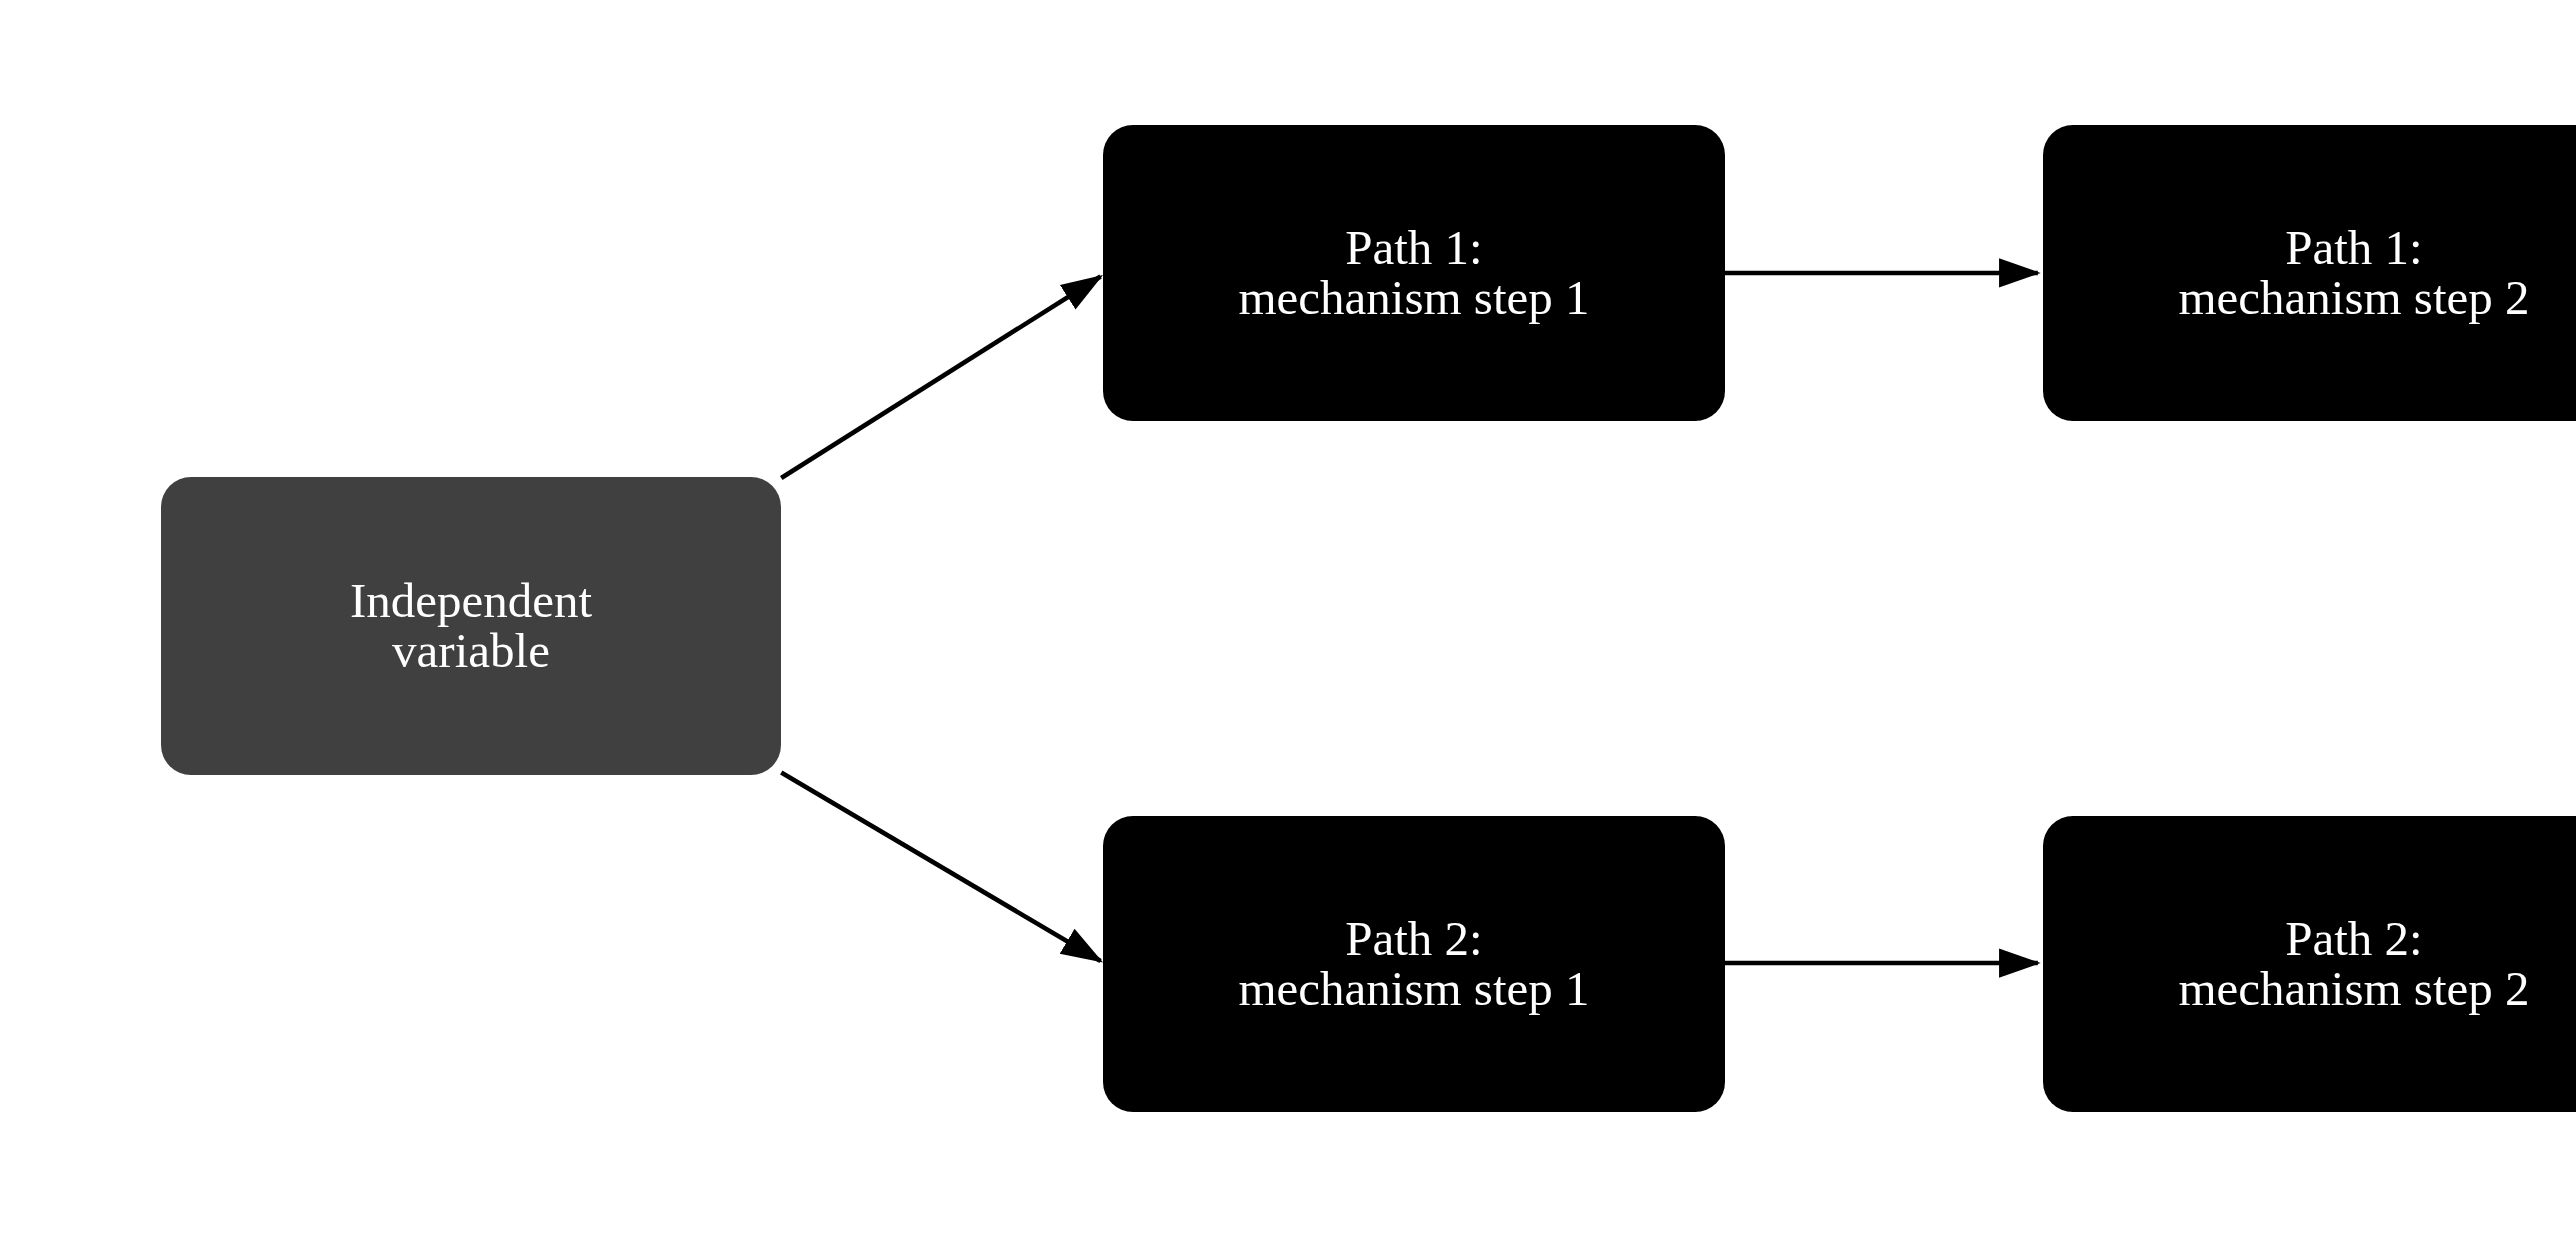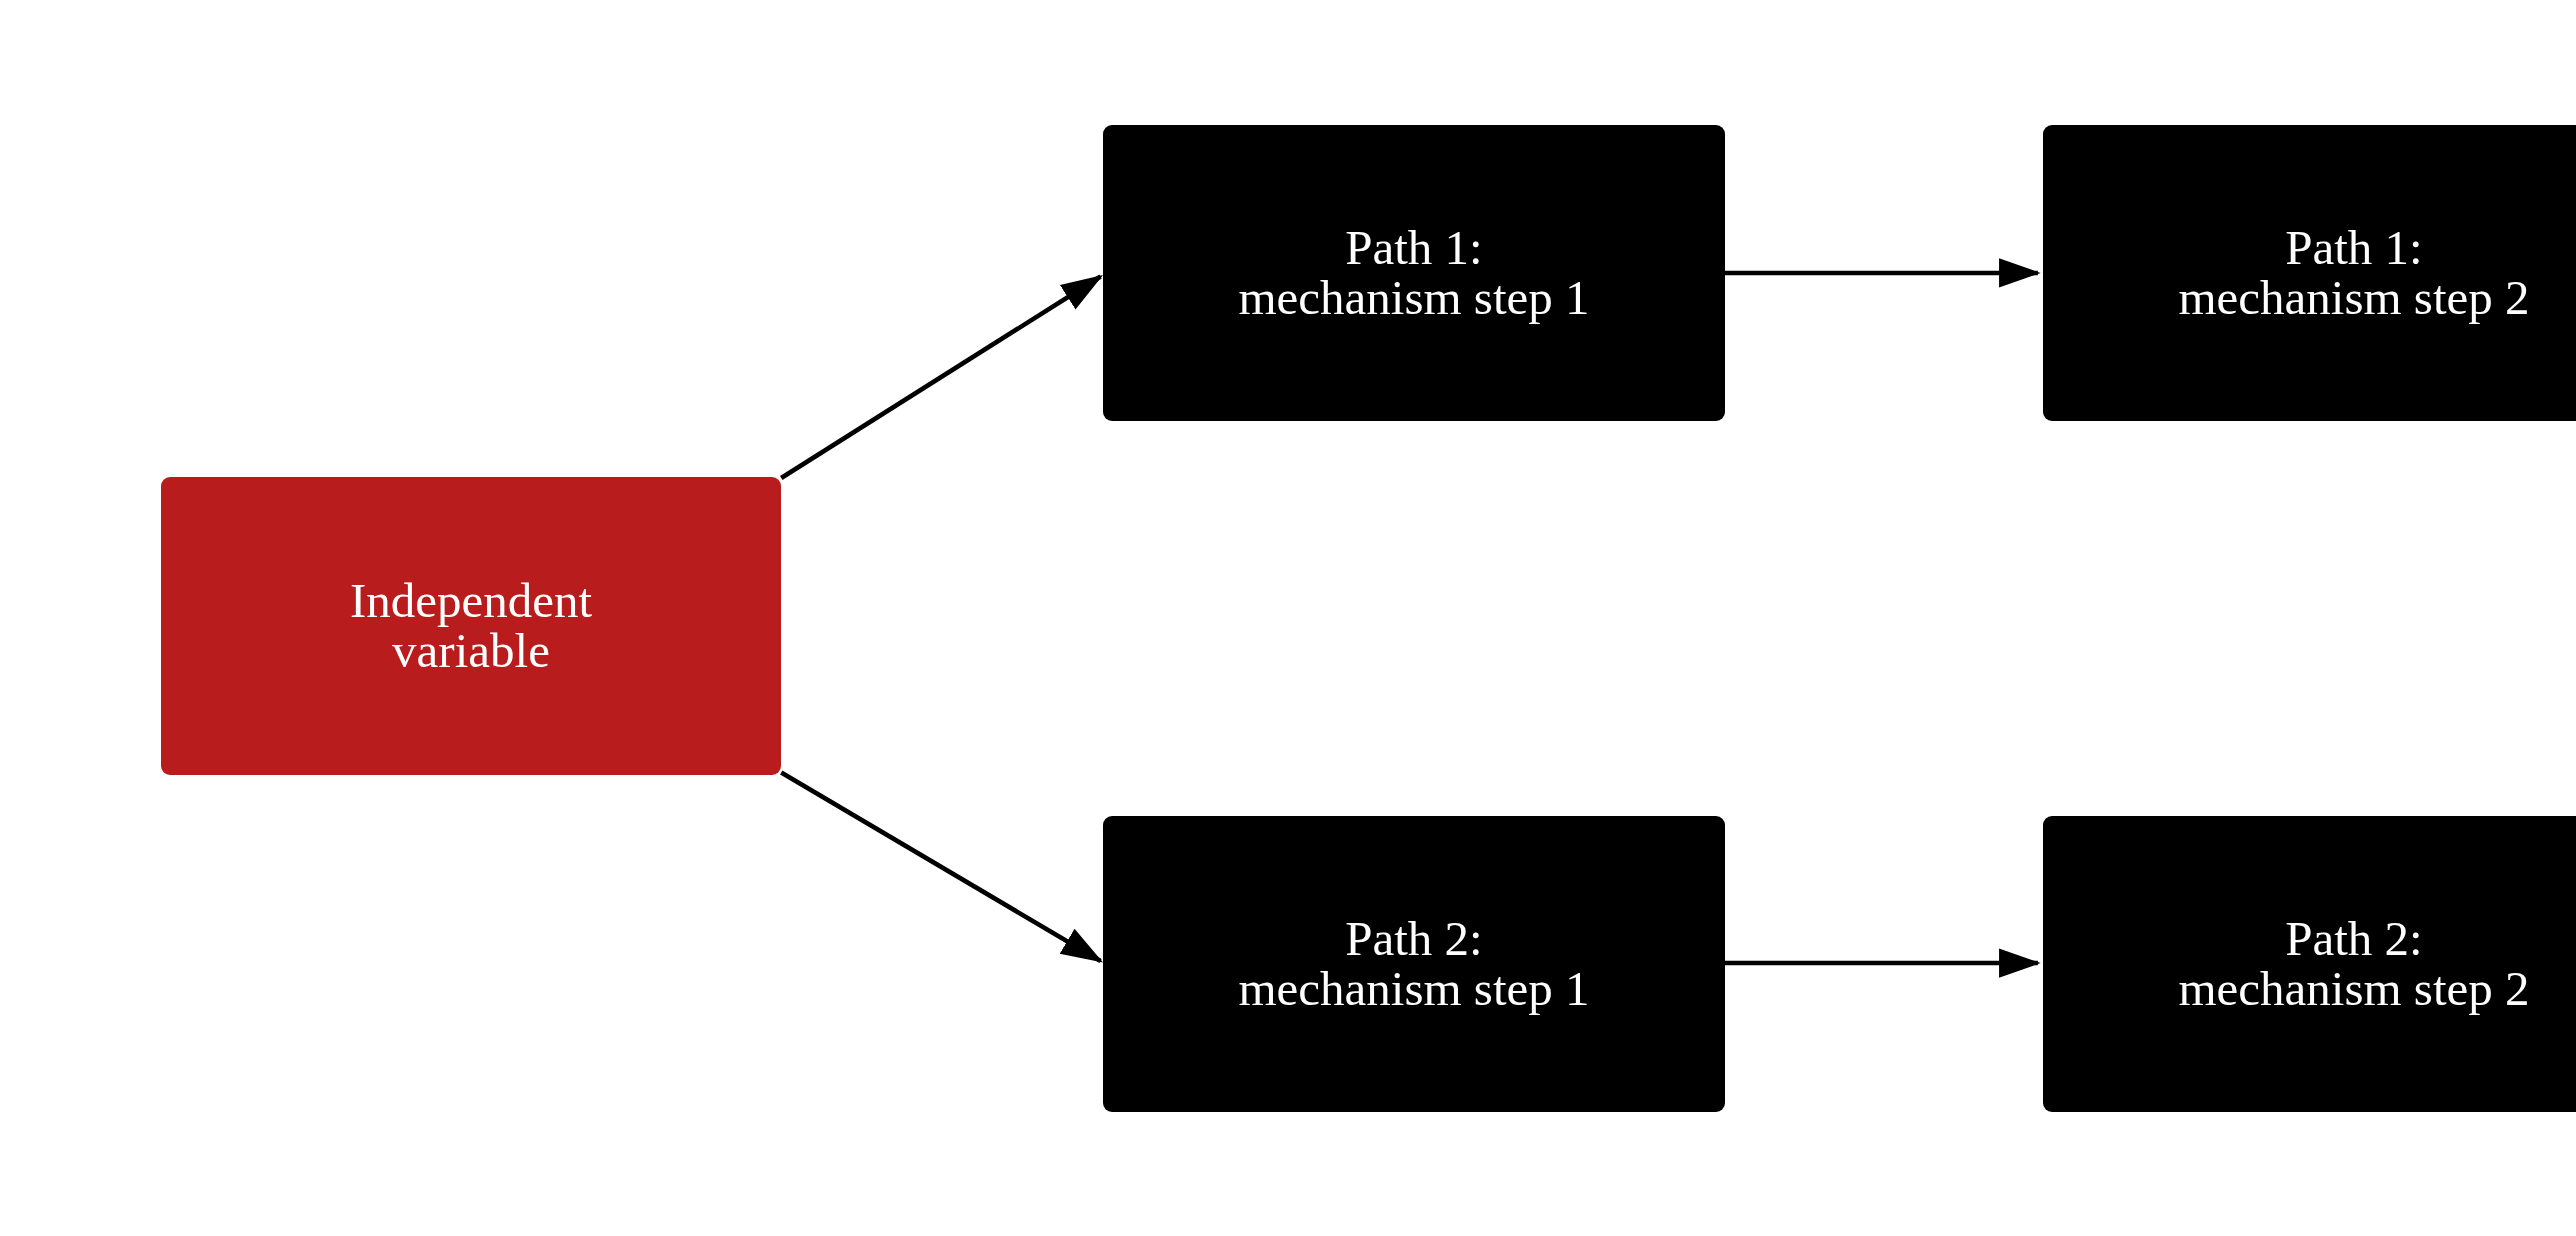--- a/index.html
+++ b/index.html
@@ -23,21 +23,21 @@
     width: 3709px;
     height: 1236px;
   }
   .edge-layer line {
     stroke: #000000;
     stroke-width: 9;
   }
   .node {
     position: absolute;
     background: #000000;
-    border-radius: 9px;
+    border-radius: 30px;
     color: #ffffff;
     display: flex;
     align-items: center;
     justify-content: center;
     text-align: center;
   }
   .node .label {
     font-size: 49px;
     line-height: 50px;
     white-space: nowrap;
@@ -58,21 +58,21 @@
       </marker>
     </defs>
     <line x1="1516" y1="928" x2="2136" y2="537" marker-end="url(#arrow)" style="stroke: rgb(0, 0, 0);"></line>
     <line x1="1516" y1="1500" x2="2136" y2="1866" marker-end="url(#arrow)" style="stroke: rgb(0, 0, 0);"></line>
     <line x1="3347" y1="530" x2="3956" y2="530" marker-end="url(#arrow)" style="stroke: rgb(0, 0, 0);"></line>
     <line x1="3347" y1="1870" x2="3956" y2="1870" marker-end="url(#arrow)" style="stroke: rgb(0, 0, 0);"></line>
     <line x1="5172" y1="537" x2="5786" y2="921" marker-end="url(#arrow)" style="stroke: rgb(0, 0, 0);"></line>
     <line x1="5172" y1="1866" x2="5786" y2="1507" marker-end="url(#arrow)" style="stroke: rgb(0, 0, 0);"></line>
   </svg>
 
-  <div class="node" style="left: 161px; top: 477px; width: 620px; height: 298px; background: #b91c1c; color: rgb(255, 255, 255);">
+  <div class="node" style="left: 161px; top: 477px; width: 620px; height: 298px; background: #404040; color: rgb(255, 255, 255);">
     <div class="label">
       <span>Independent</span>
       <span>variable</span>
     </div>
   </div>
 
   <div class="node" style="left: 1103px; top: 125px; width: 622px; height: 296px; background: rgb(0, 0, 0); color: rgb(255, 255, 255);">
     <div class="label">
       <span>Path 1:</span>
       <span>mechanism step 1</span>

